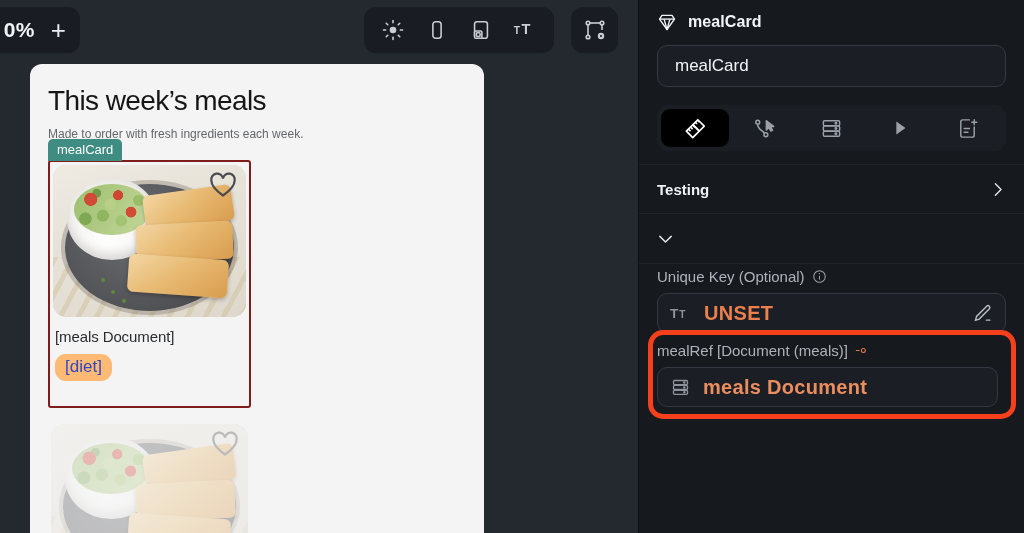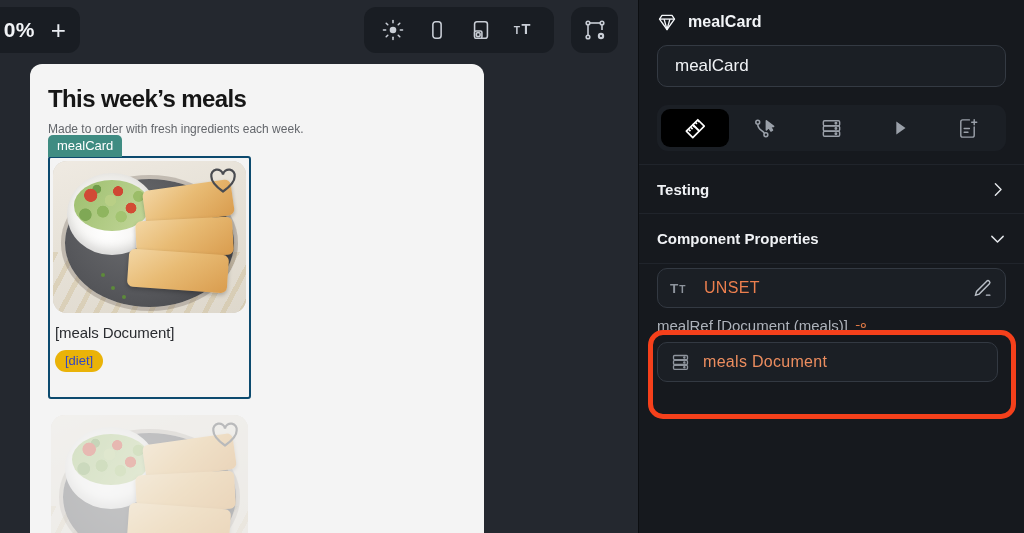--- a/index.html
+++ b/index.html
@@ -54,34 +54,34 @@
   
   .phone {
     position: absolute; left: 30px; top: 64px;
     width: 454px; height: 492px;
     background: #f4f4f4;
     border-radius: 12px 12px 0 0;
     overflow: hidden;
     padding: 22px 18px 0 18px;
   }
   .hero-title {
-    font-size: 24px; font-weight: 700; color: #161616;
+    font-size: 28px; font-weight: 400; color: #161616;
     letter-spacing: -.6px; line-height: 1.1;
     margin: 0 0 10px 0;
   }
   .hero-sub {
     font-size: 12px; color: #63666b; line-height: 1.3;
     max-width: 390px; margin-bottom: 18px;
   }
 
   .card-grid { display: flex; flex-wrap: wrap; gap: 13px; }
   .meal-card { position: relative; width: 203px; }
   .meal-card.dim { opacity: .34; }
   .meal-card.selected .card-inner {
-    border: 2px solid #0c4a6e; border-radius: 3px;
+    border: 2px solid #7f1d1d; border-radius: 3px;
   }
   .card-badge {
     position: absolute; top: -21px; left: 0;
     background: #3f8c82; color: #ffffff;
     font-size: 13px; font-weight: 500;
     padding: 3px 9px 4px 9px;
     border-radius: 5px 5px 0 0;
     z-index: 3;
   }
   .card-inner { padding: 3px; background: transparent; }
@@ -144,22 +144,22 @@
     position: absolute; width: 4px; height: 4px; border-radius: 50%;
     background: #5d8a3a;
   }
   .heart-ico { position: absolute; right: 9px; top: 7px; z-index: 2; }
   .card-label {
     font-size: 15px; color: #2a2c30; margin: 11px 0 9px 2px;
     letter-spacing: -.1px;
   }
   .diet-chip {
     display: inline-block;
-    background: #eab308; color: #3346c4;
-    font-size: 13px; font-weight: 500;
+    background: #fdba74; color: #3346c4;
+    font-size: 17px; font-weight: 500;
     padding: 3px 10px 4px 10px;
     border-radius: 11px;
     margin-left: 2px;
   }
   .card-spacer { height: 22px; }
 
   
   .panel {
     width: 386px; height: 533px;
     background: #16191e;
@@ -218,21 +218,21 @@
   .uk-block { padding: 4px 18px 0 18px; }
   .uk-label {
     color: #aeb3bb; font-size: 15px; display: flex; align-items: center; gap: 7px;
     margin-bottom: 8px;
   }
   .value-field {
     height: 40px; background: #1b1f25; border: 1px solid #333942;
     border-radius: 10px; display: flex; align-items: center;
     padding: 0 12px; gap: 12px;
   }
-  .value-text { color: #ec7f4e; font-size: 16px; font-weight: 400; flex: 1; letter-spacing: .3px; }
+  .value-text { color: #ec7f4e; font-size: 20px; font-weight: 700; flex: 1; letter-spacing: .3px; }
   .value-text.doc { color: #ec8d5f; }
   .ref-label {
     color: #aeb3bb; font-size: 15px; padding: 0 18px;
     margin-top: 9px; display: flex; align-items: center; gap: 6px;
   }
   .ref-field-wrap { padding: 8px 26px 0 18px; }
 
   
   .highlight-box {
     position: absolute;
@@ -423,29 +423,36 @@
     </div>
 
     <div class="section-row first">
       <span class="section-title">Testing</span>
       <svg width="17" height="17" viewBox="0 0 24 24" fill="none" stroke="#e4e7eb" stroke-width="2" stroke-linecap="round" stroke-linejoin="round">
         <polyline points="9 4 17 12 9 20"></polyline>
       </svg>
     </div>
 
     <div class="section-row">
-      <span class="section-title">Component Properties</span>
       <svg width="17" height="17" viewBox="0 0 24 24" fill="none" stroke="#e4e7eb" stroke-width="2" stroke-linecap="round" stroke-linejoin="round">
         <polyline points="4 9 12 17 20 9"></polyline>
       </svg>
     </div>
 
 
 
     <div class="uk-block">
+      <div class="uk-label">
+        <span>Unique Key (Optional)</span>
+        <svg width="15" height="15" viewBox="0 0 24 24" fill="none" stroke="#9aa0a9" stroke-width="1.7">
+          <circle cx="12" cy="12" r="9.2"></circle>
+            <line x1="12" y1="11" x2="12" y2="17"></line>
+            <circle cx="12" cy="7.5" r="1" fill="#9aa0a9" stroke="none"></circle>
+        </svg>
+      </div>
       <div class="value-field">
         <svg width="22" height="19" viewBox="0 0 26 22">
           <text x="0" y="16" font-family="Liberation Sans, sans-serif" font-size="16" font-weight="700" fill="#8e949d">T</text>
           <text x="11" y="16" font-family="Liberation Sans, sans-serif" font-size="12" font-weight="700" fill="#8e949d">T</text>
         </svg>
         <span class="value-text">UNSET</span>
         <svg width="21" height="21" viewBox="0 0 24 24" fill="none" stroke="#b9bfc7" stroke-width="1.6" stroke-linecap="round">
           <path d="M16.8 3.6 a2.2 2.2 0 0 1 3.1 3.1 L8.2 18.4 L4 19.6 L5.2 15.4 Z"></path>
           <line x1="16.5" y1="19.6" x2="20.4" y2="19.6"></line>
         </svg>

